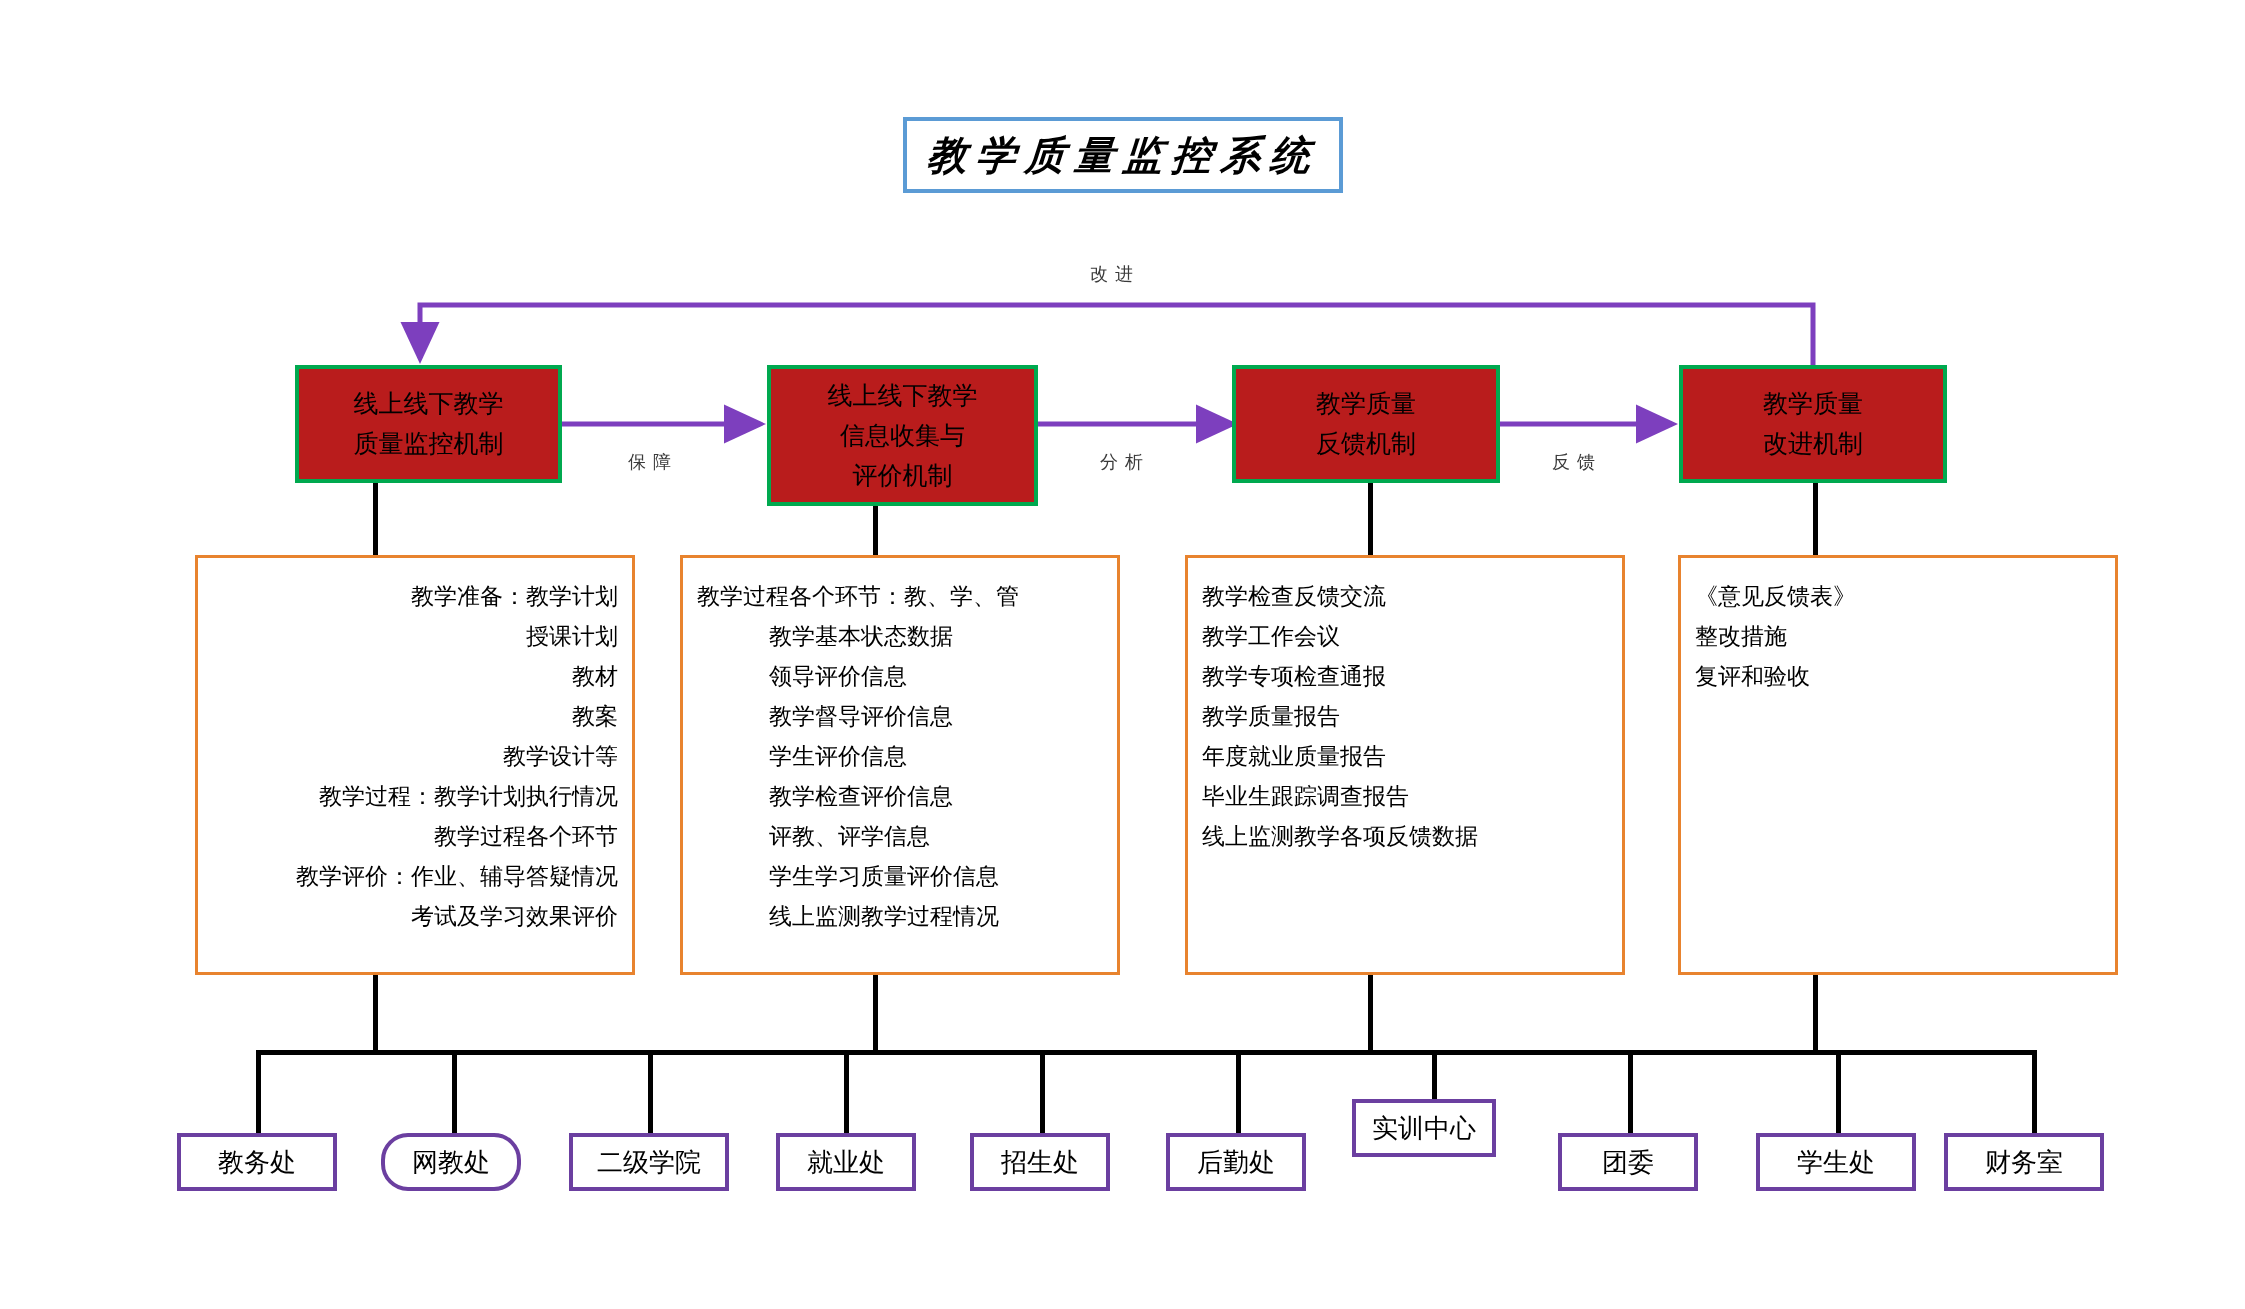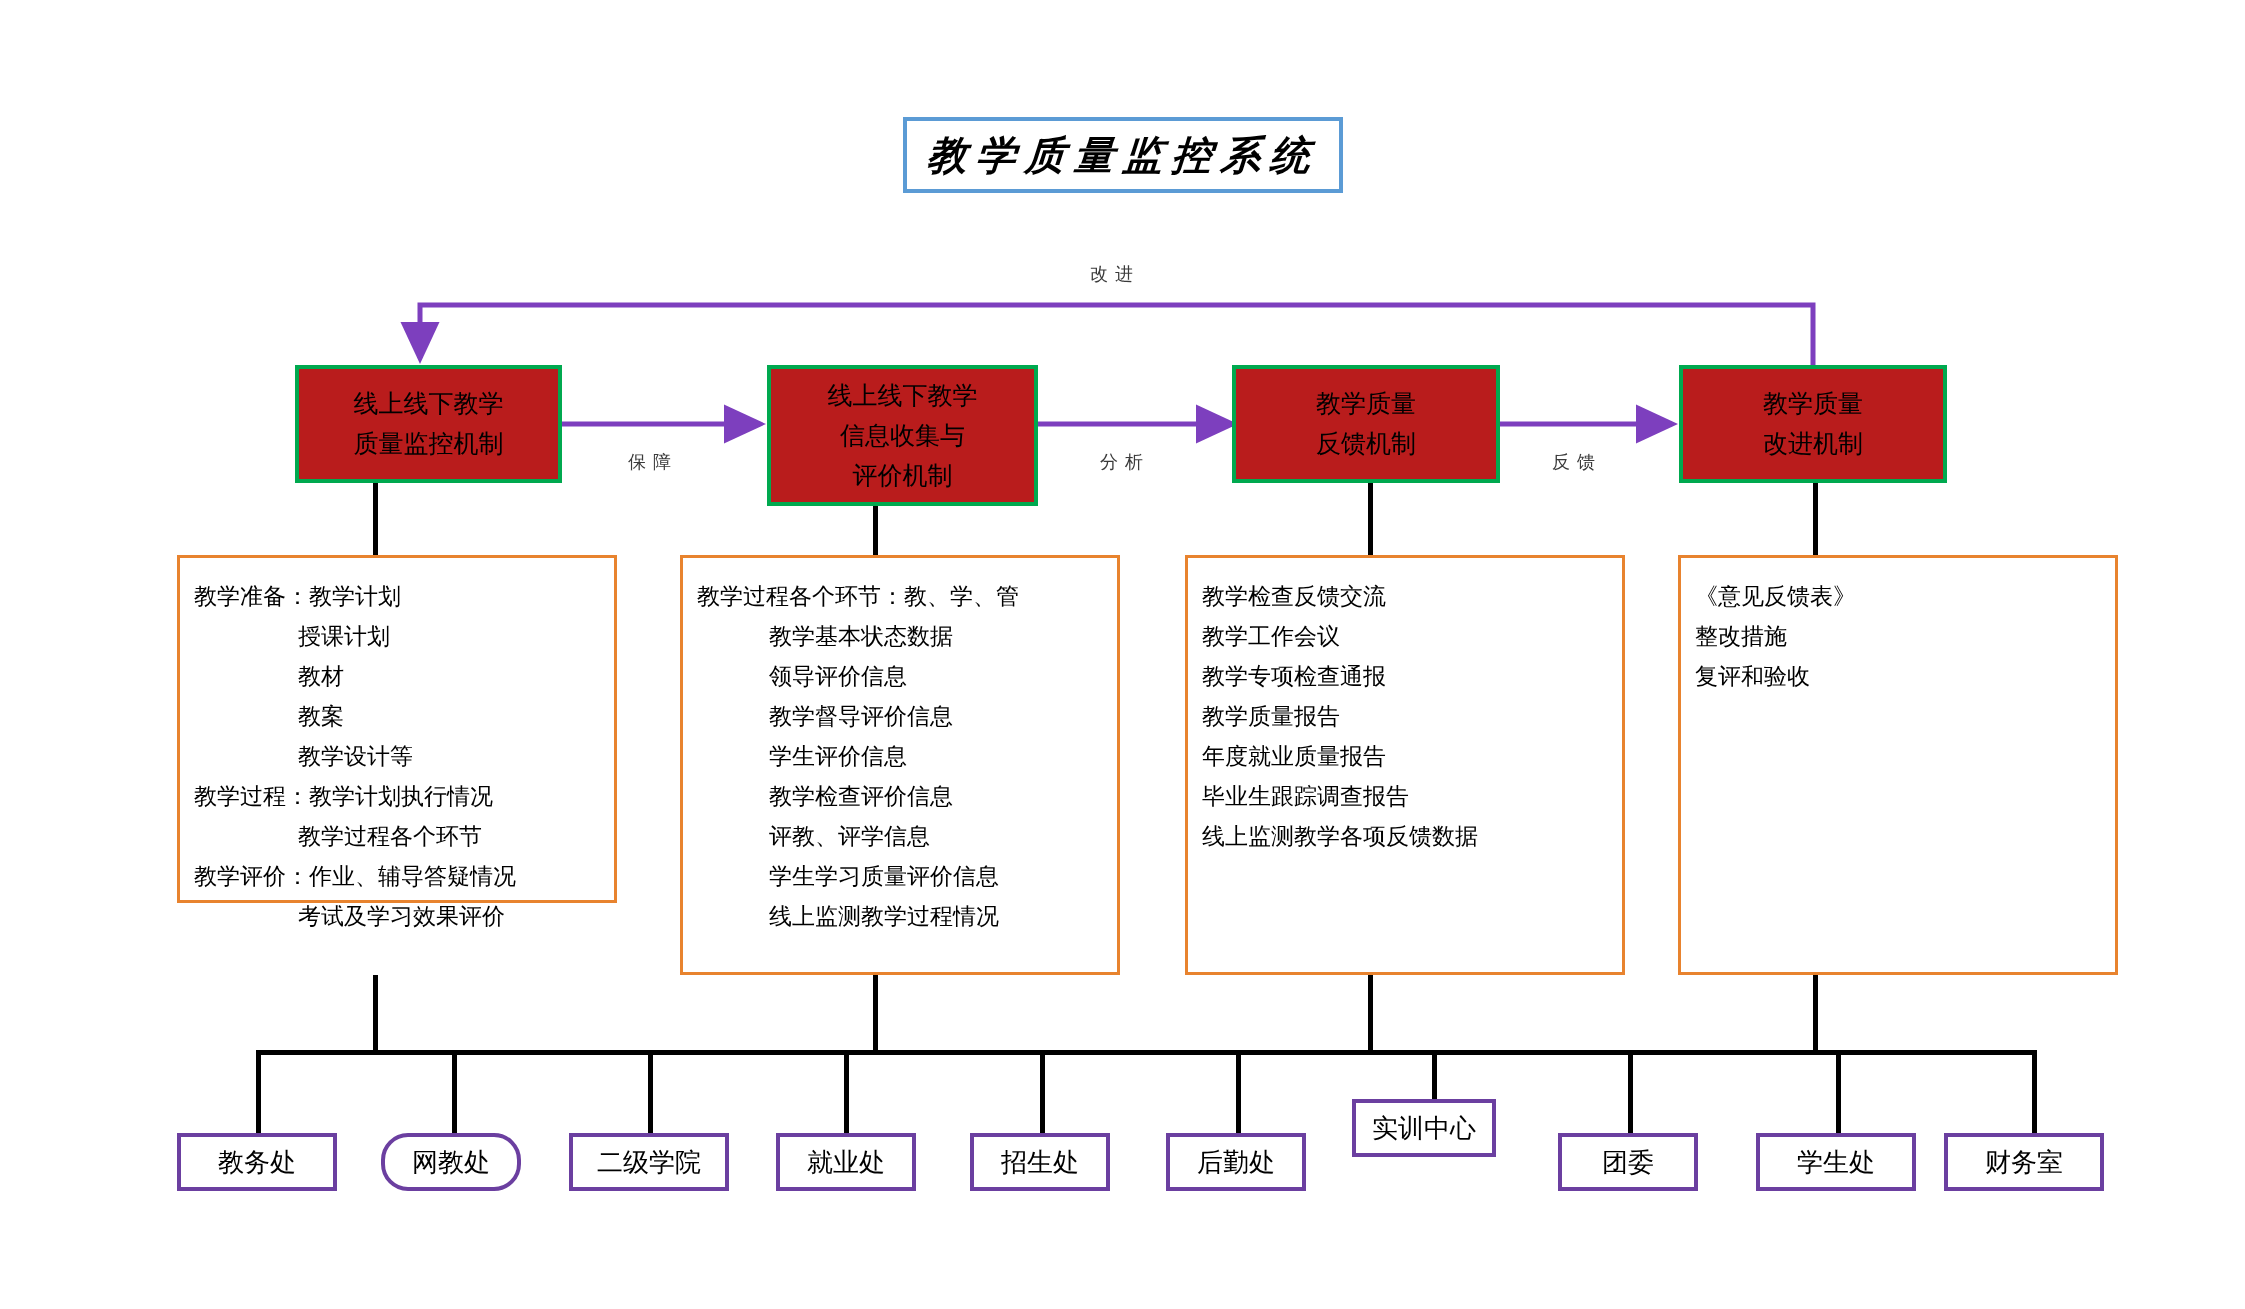--- a/index.html
+++ b/index.html
@@ -148,21 +148,21 @@
   <div class="green-box" style="left:1679px;top:365px;width:268px;height:118px;">
     <span>教学质量</span>
     <span>改进机制</span>
   </div>
 
   <div class="vline" style="left:373px;top:483px;height:72px;"></div>
   <div class="vline" style="left:873px;top:506px;height:49px;"></div>
   <div class="vline" style="left:1368px;top:483px;height:72px;"></div>
   <div class="vline" style="left:1813px;top:483px;height:72px;"></div>
 
-  <div class="orange-box" style="left:177px;top:555px;width:440px;height:348px;">
+  <div class="orange-box" style="left:195px;top:555px;width:440px;height:420px;text-align:right;">
     <div class="row"><span class="lbl">教学准备：</span><span>教学计划</span></div>
     <div class="row ind"><span>授课计划</span></div>
     <div class="row ind"><span>教材</span></div>
     <div class="row ind"><span>教案</span></div>
     <div class="row ind"><span>教学设计等</span></div>
     <div class="row"><span class="lbl">教学过程：</span><span>教学计划执行情况</span></div>
     <div class="row ind"><span>教学过程各个环节</span></div>
     <div class="row"><span class="lbl">教学评价：</span><span>作业、辅导答疑情况</span></div>
     <div class="row ind"><span>考试及学习效果评价</span></div>
   </div>

